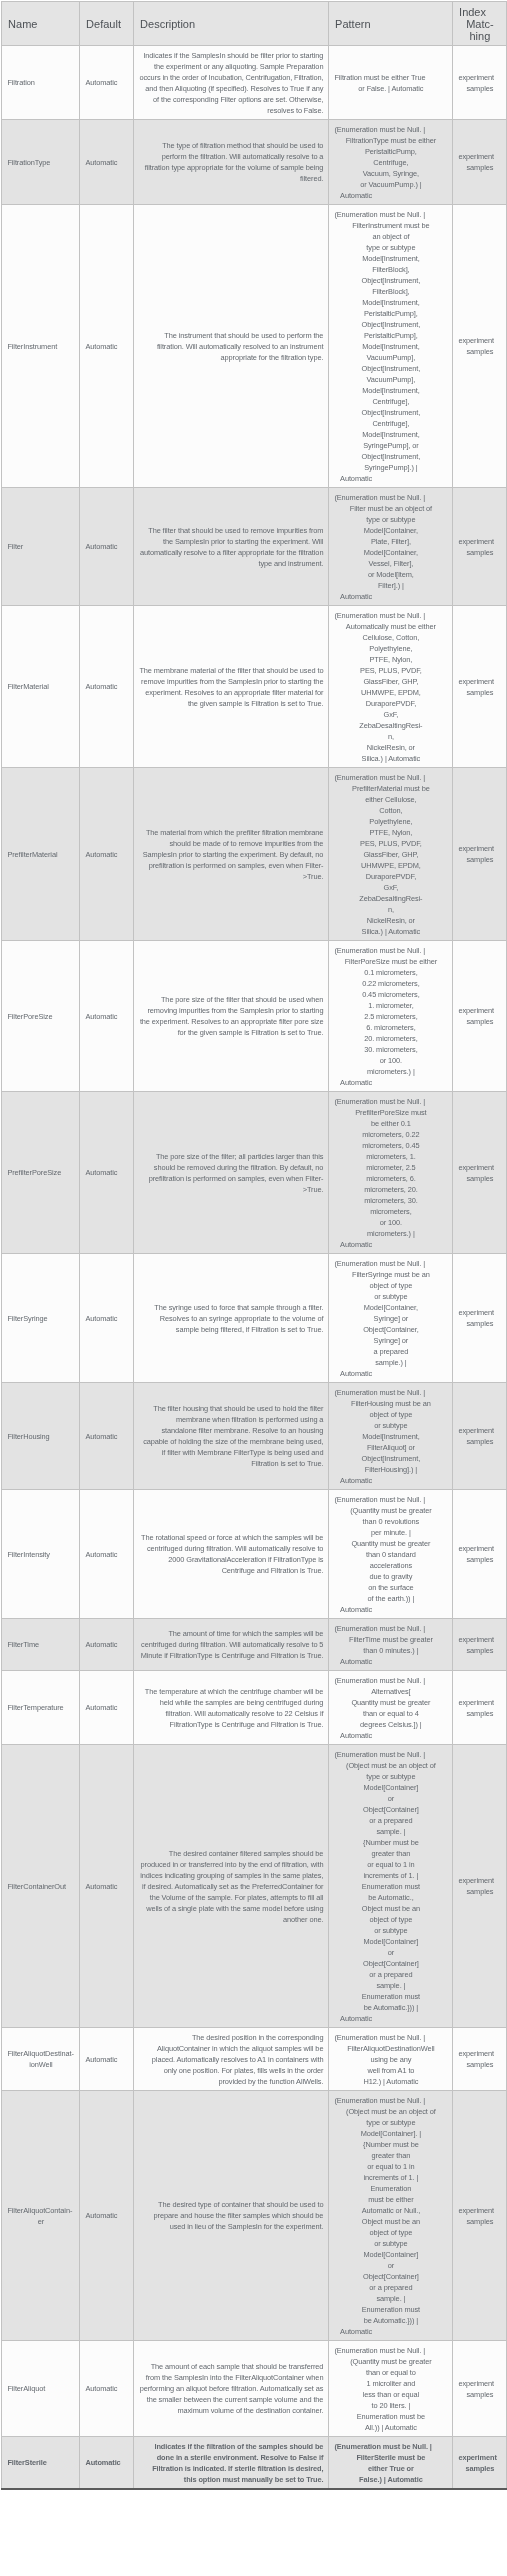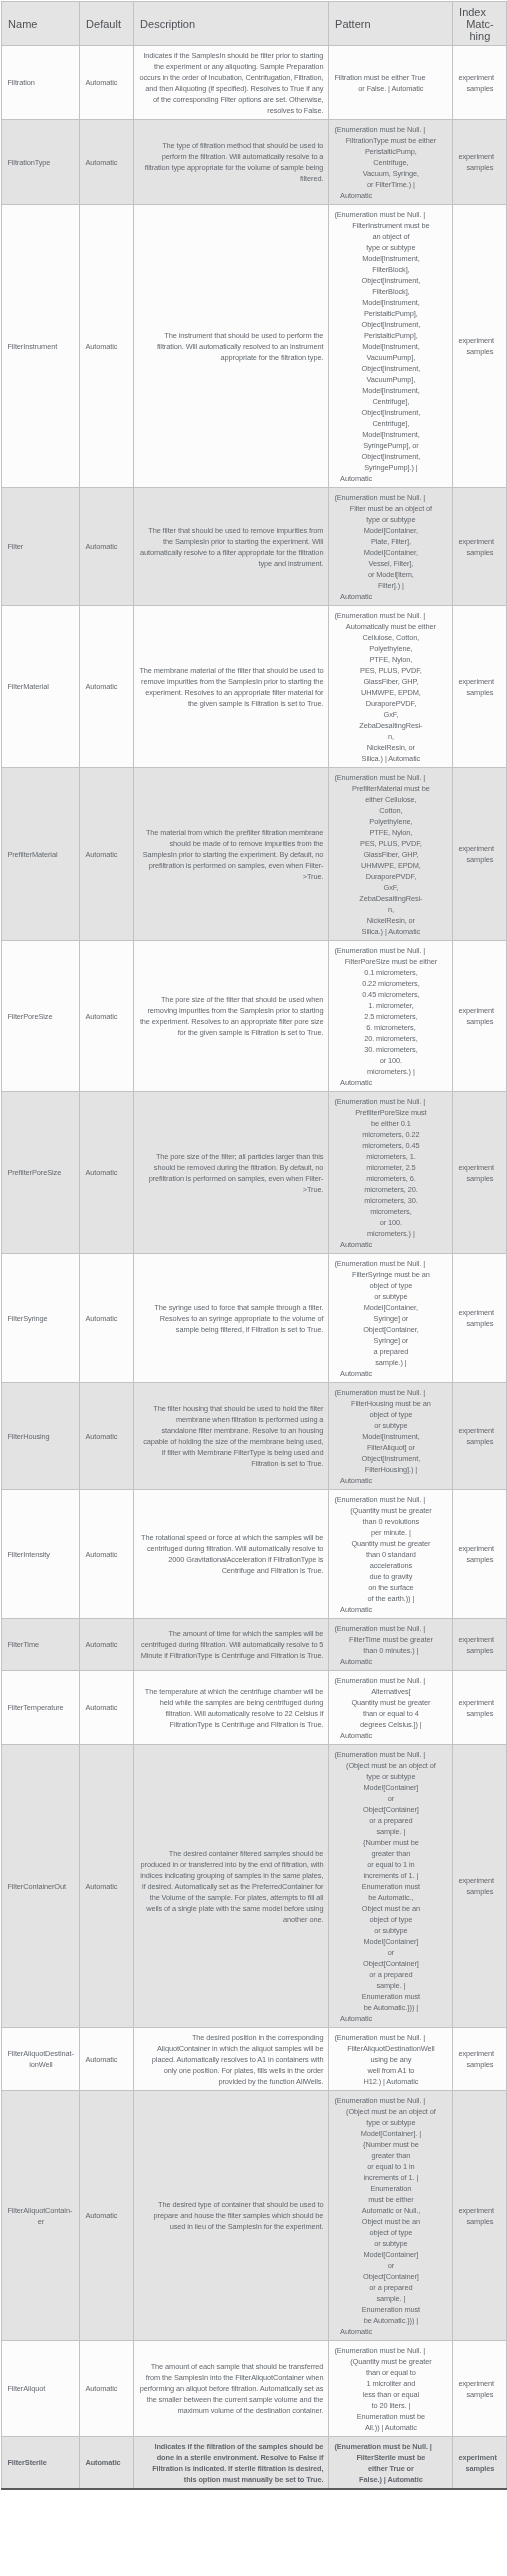--- a/index.html
+++ b/index.html
@@ -112,21 +112,21 @@
             <div class="line-first">FiltrationType</div>
           </td>
           <td class="default-cell">Automatic</td>
           <td class="desc-cell">The type of filtration method that should be used to perform the filtration.  Will automatically resolve to a filtration type appropriate for the volume of sample being filtered.</td>
           <td class="pattern-cell">
             <div class="line-first">(Enumeration must be Null. |</div>
             <div class="line-mid">FiltrationType must be either</div>
             <div class="line-mid">PeristalticPump,</div>
             <div class="line-mid">Centrifuge,</div>
             <div class="line-mid">Vacuum, Syringe,</div>
-            <div class="line-mid">or FilterTime.) |</div>
+            <div class="line-mid">or VacuumPump.) |</div>
             <div class="line-mid line-auto">Automatic</div>
           </td>
           <td class="index-cell">
             <div class="line-first">experiment</div>
             <div class="line-mid">samples</div>
           </td>
         </tr>
         <tr class="plain">
           <td class="name-cell">
             <div class="line-first">FilterInstrument</div>

